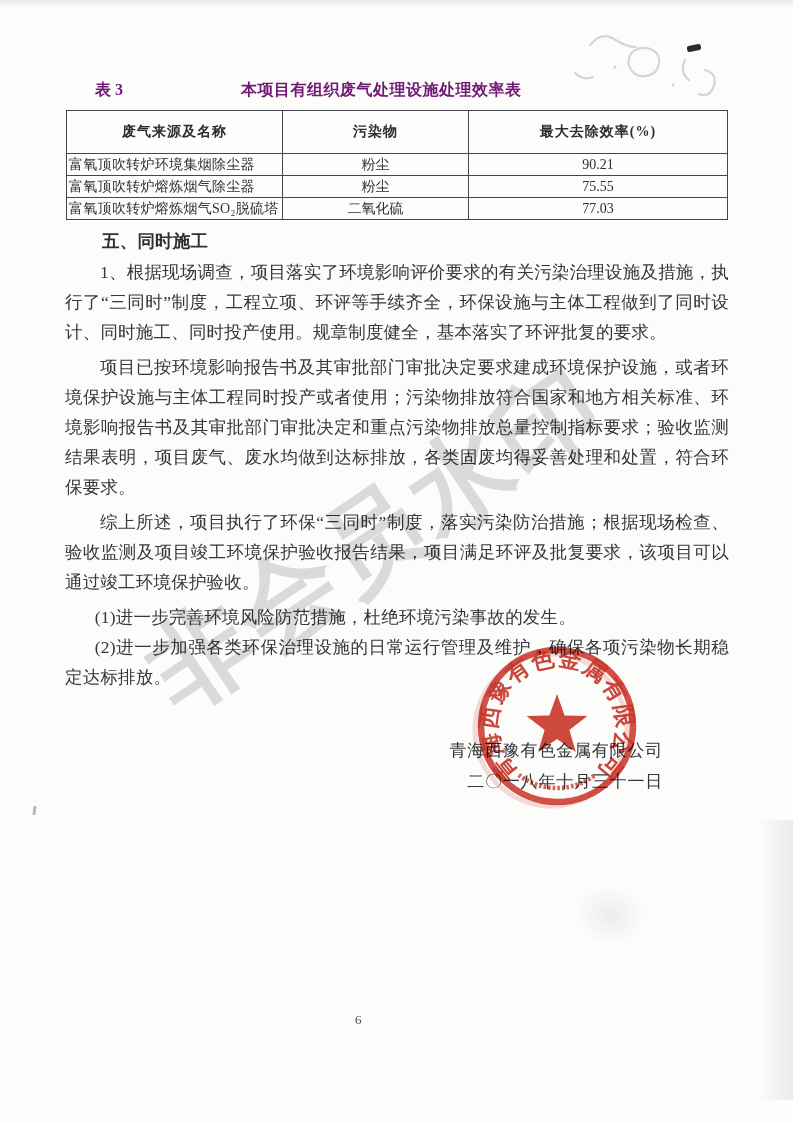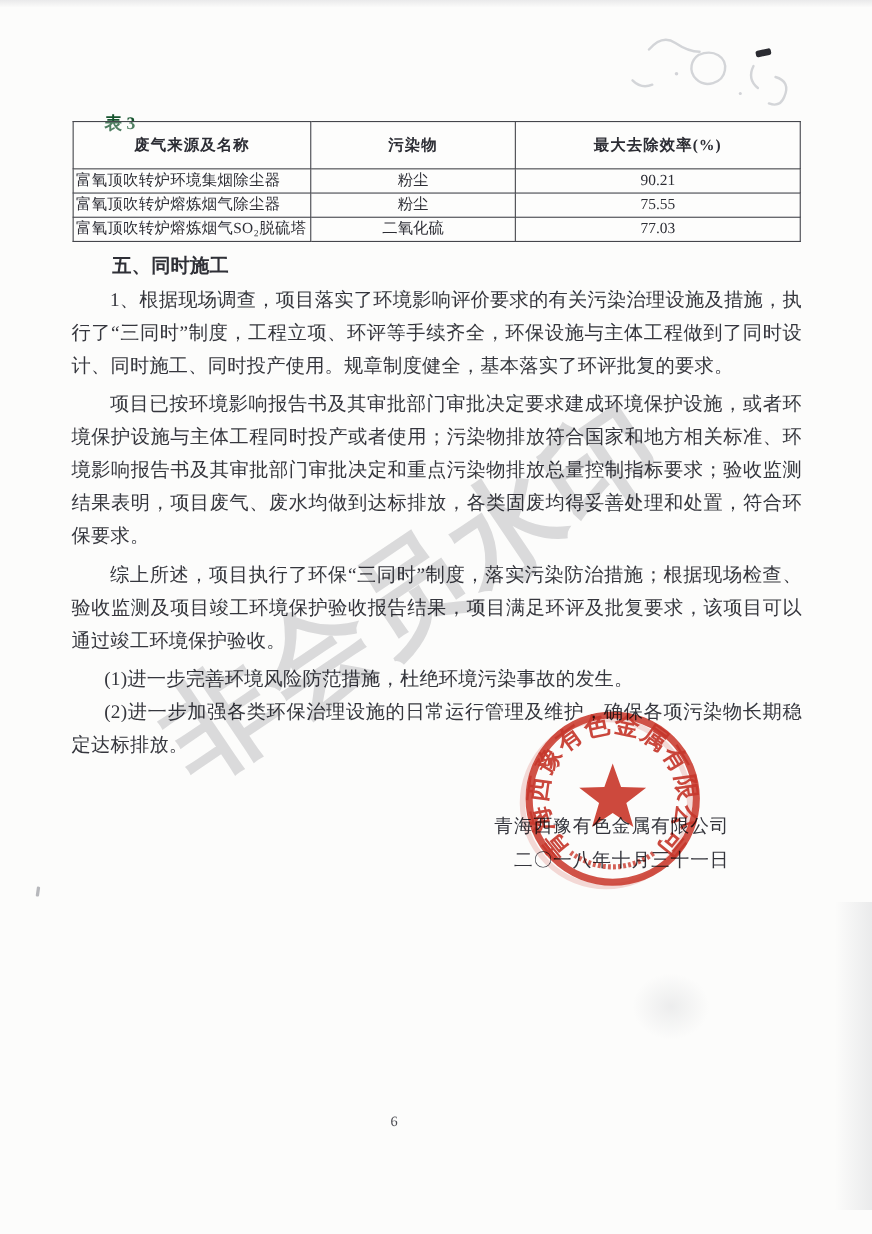--- a/index.html
+++ b/index.html
@@ -18,22 +18,22 @@
 
   
   .watermark{
     position:absolute;left:160px;top:615px;height:140px;line-height:140px;
     font-size:102px;font-weight:700;letter-spacing:2px;white-space:nowrap;
     color:rgba(142,144,150,.30);transform:rotate(-34deg);transform-origin:0 50%;
     pointer-events:none;z-index:3;mix-blend-mode:multiply;
   }
 
   
-  .caption-row{position:absolute;top:102px;left:65px;width:663px;display:flex;
-    font-weight:700;font-size:16px;color:#14532d;z-index:2;}
+  .caption-row{position:absolute;top:80px;left:65px;width:663px;display:flex;
+    font-weight:700;font-size:16px;color:#701a75;z-index:2;}
   .tbl-label{margin-left:30px;}
   .tbl-caption{margin-left:118px;letter-spacing:.5px;}
 
   
   table.eff{
     position:absolute;top:110px;left:66px;width:661px;z-index:2;
     border-collapse:collapse;font-size:14px;color:#2c2d34;
     border:1.5px solid #3a3b41;table-layout:fixed;background:rgba(255,255,255,.25);
   }
   table.eff th,table.eff td{border:1px solid #45464c;padding:0;text-align:center;vertical-align:middle;}
@@ -90,20 +90,21 @@
     </g>
     <rect x="132" y="30" width="14" height="6" rx="2" fill="#2a2b31" transform="rotate(-12 139 33)"></rect>
     <circle cx="60" cy="52" r="1.6" fill="#d2d3d7"></circle>
     <circle cx="118" cy="70" r="1.4" fill="#d2d3d7"></circle>
   </svg>
 
   <div class="watermark">非会员水印</div>
 
   <div class="caption-row">
     <span class="tbl-label">表 3</span>
+    <span class="tbl-caption">本项目有组织废气处理设施处理效率表</span>
   </div>
 
   <table class="eff">
     <colgroup>
         <col style="width:216px">
         <col style="width:186px">
         <col style="width:259px">
       </colgroup>
     <thead>
       <tr>

